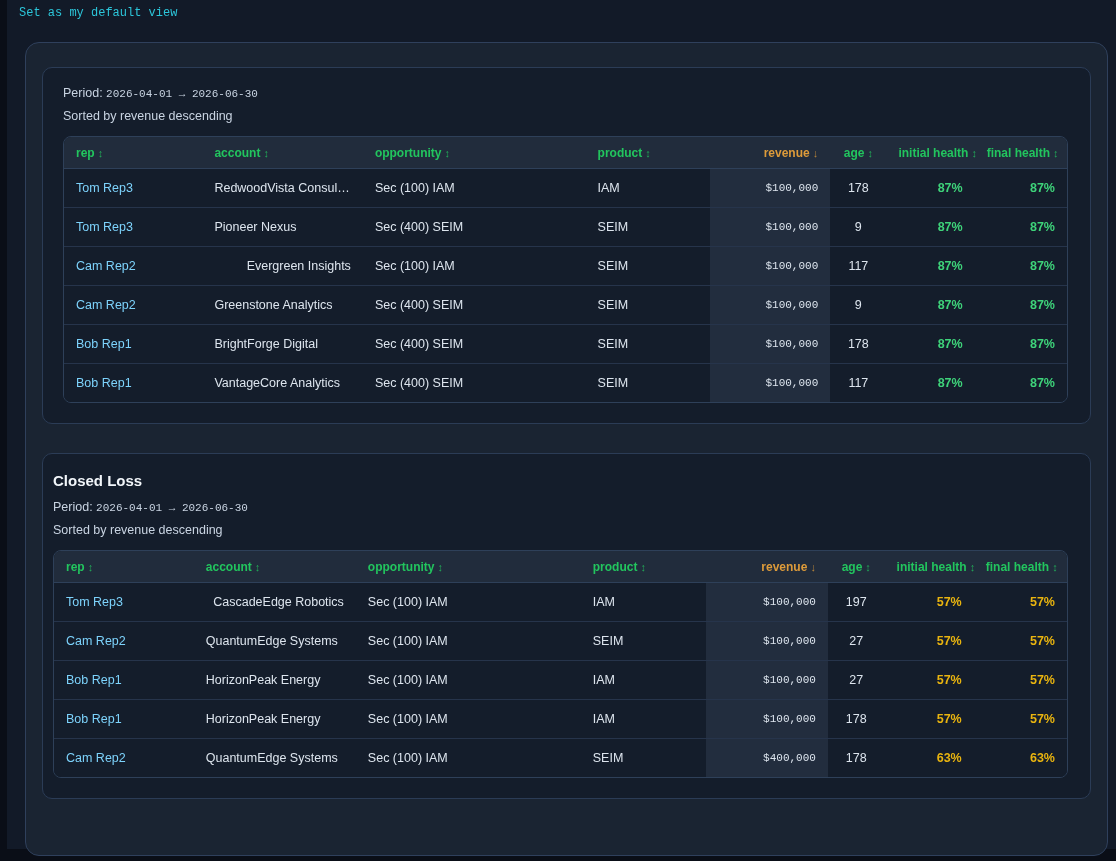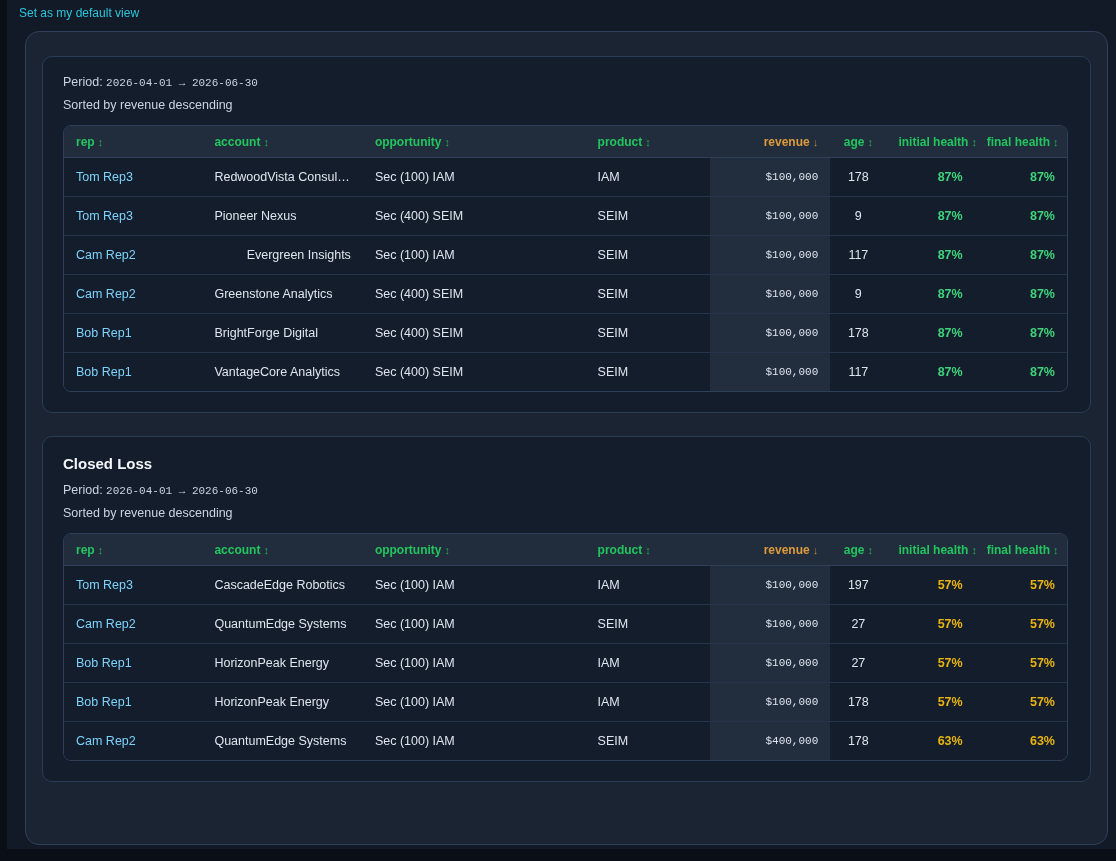--- a/index.html
+++ b/index.html
@@ -10,41 +10,42 @@
     position:relative;
     overflow:hidden;
   }
   .app {
     position:absolute; left:7px; top:0;
     width:1109px; height:849px;
     background:#121a28;
   }
   .default-view-link {
     display:inline-block;
-    margin:6px 0 5px 12px;
+    margin:6px 0 16px 12px;
     font-size:12px;
     color:#2cc6da;
     cursor:pointer;
     text-decoration:none;
+    font-family:Liberation Mono, monospace;
   }
   .panel {
     margin:6px 8px 0 18px;
     height:814px;
     background:#1a2432;
     border:1px solid #2f405c;
     border-radius:14px;
     padding:24px 16px 16px 16px;
   }
   .card {
     background:#141d2b;
     border:1px solid #2b3c56;
     border-radius:10px;
     padding:18px 22px 20px 20px;
   }
-  .card + .card { margin-top:23px; }
+  .card + .card { margin-top:29px;padding-left:10px; }
   .card-title {
     font-size:15px;
     font-weight:700;
     color:#f2f6fa;
     margin-bottom:11px;
   }
   .meta-line {
     font-size:12.5px;
     color:#c9d4e2;
     margin-bottom:9px;
@@ -230,21 +231,21 @@
                 <th style="text-align: left;"><span>product</span><span class="sort-icon"> ↕</span></th>
                 <th style="text-align: right; color: rgb(221, 155, 58);"><span>revenue</span><span class="sort-icon"> ↓</span></th>
                 <th style="text-align: center;"><span>age</span><span class="sort-icon"> ↕</span></th>
                 <th style="text-align: right;"><span>initial health</span><span class="sort-icon"> ↕</span></th>
                 <th style="text-align: right;"><span>final health</span><span class="sort-icon"> ↕</span></th>
               </tr>
             </thead>
           <tbody>
               <tr>
                 <td class="col-rep" style="text-align: left;">Tom Rep3</td>
-                <td class="col-account" style="text-align: left;">CascadeEdge Robotics</td>
+                <td class="col-account" style="text-align: right;">CascadeEdge Robotics</td>
                 <td class="col-opportunity" style="text-align: left;">Sec (100) IAM</td>
                 <td class="col-product" style="text-align: left;">IAM</td>
                 <td class="col-revenue" style="text-align: right;">$100,000</td>
                 <td class="col-age" style="text-align: center;">197</td>
                 <td class="col-initial_health" style="text-align: right; color: rgb(233, 180, 15);">57%</td>
                 <td class="col-final_health" style="text-align: right; color: rgb(233, 180, 15);">57%</td>
               </tr>
               <tr>
                 <td class="col-rep" style="text-align: left;">Cam Rep2</td>
                 <td class="col-account" style="text-align: left;">QuantumEdge Systems</td>

